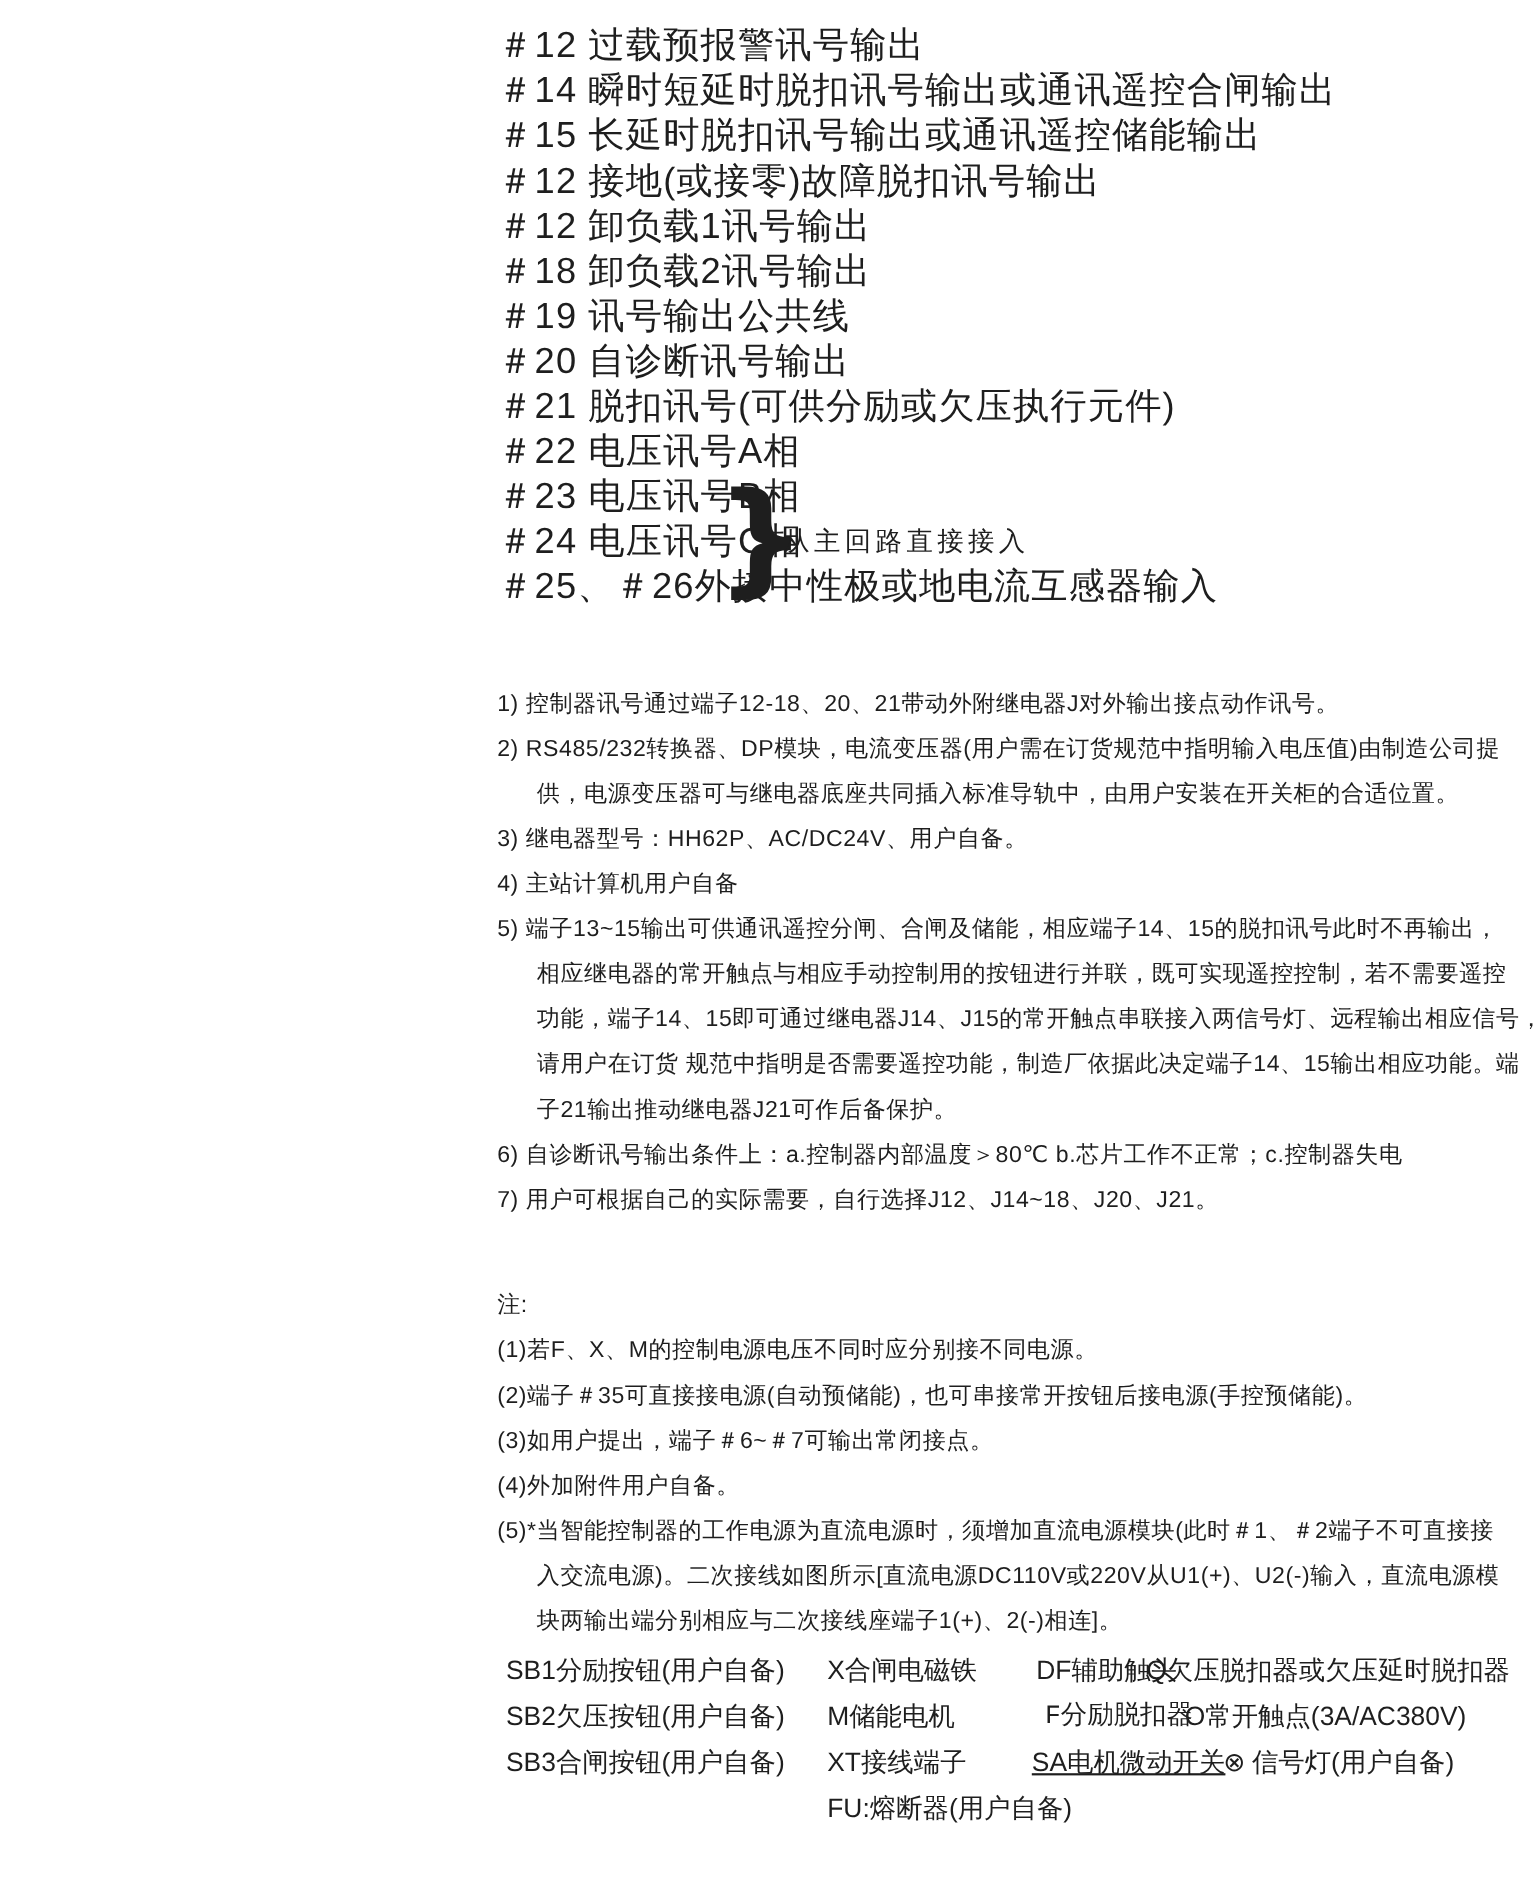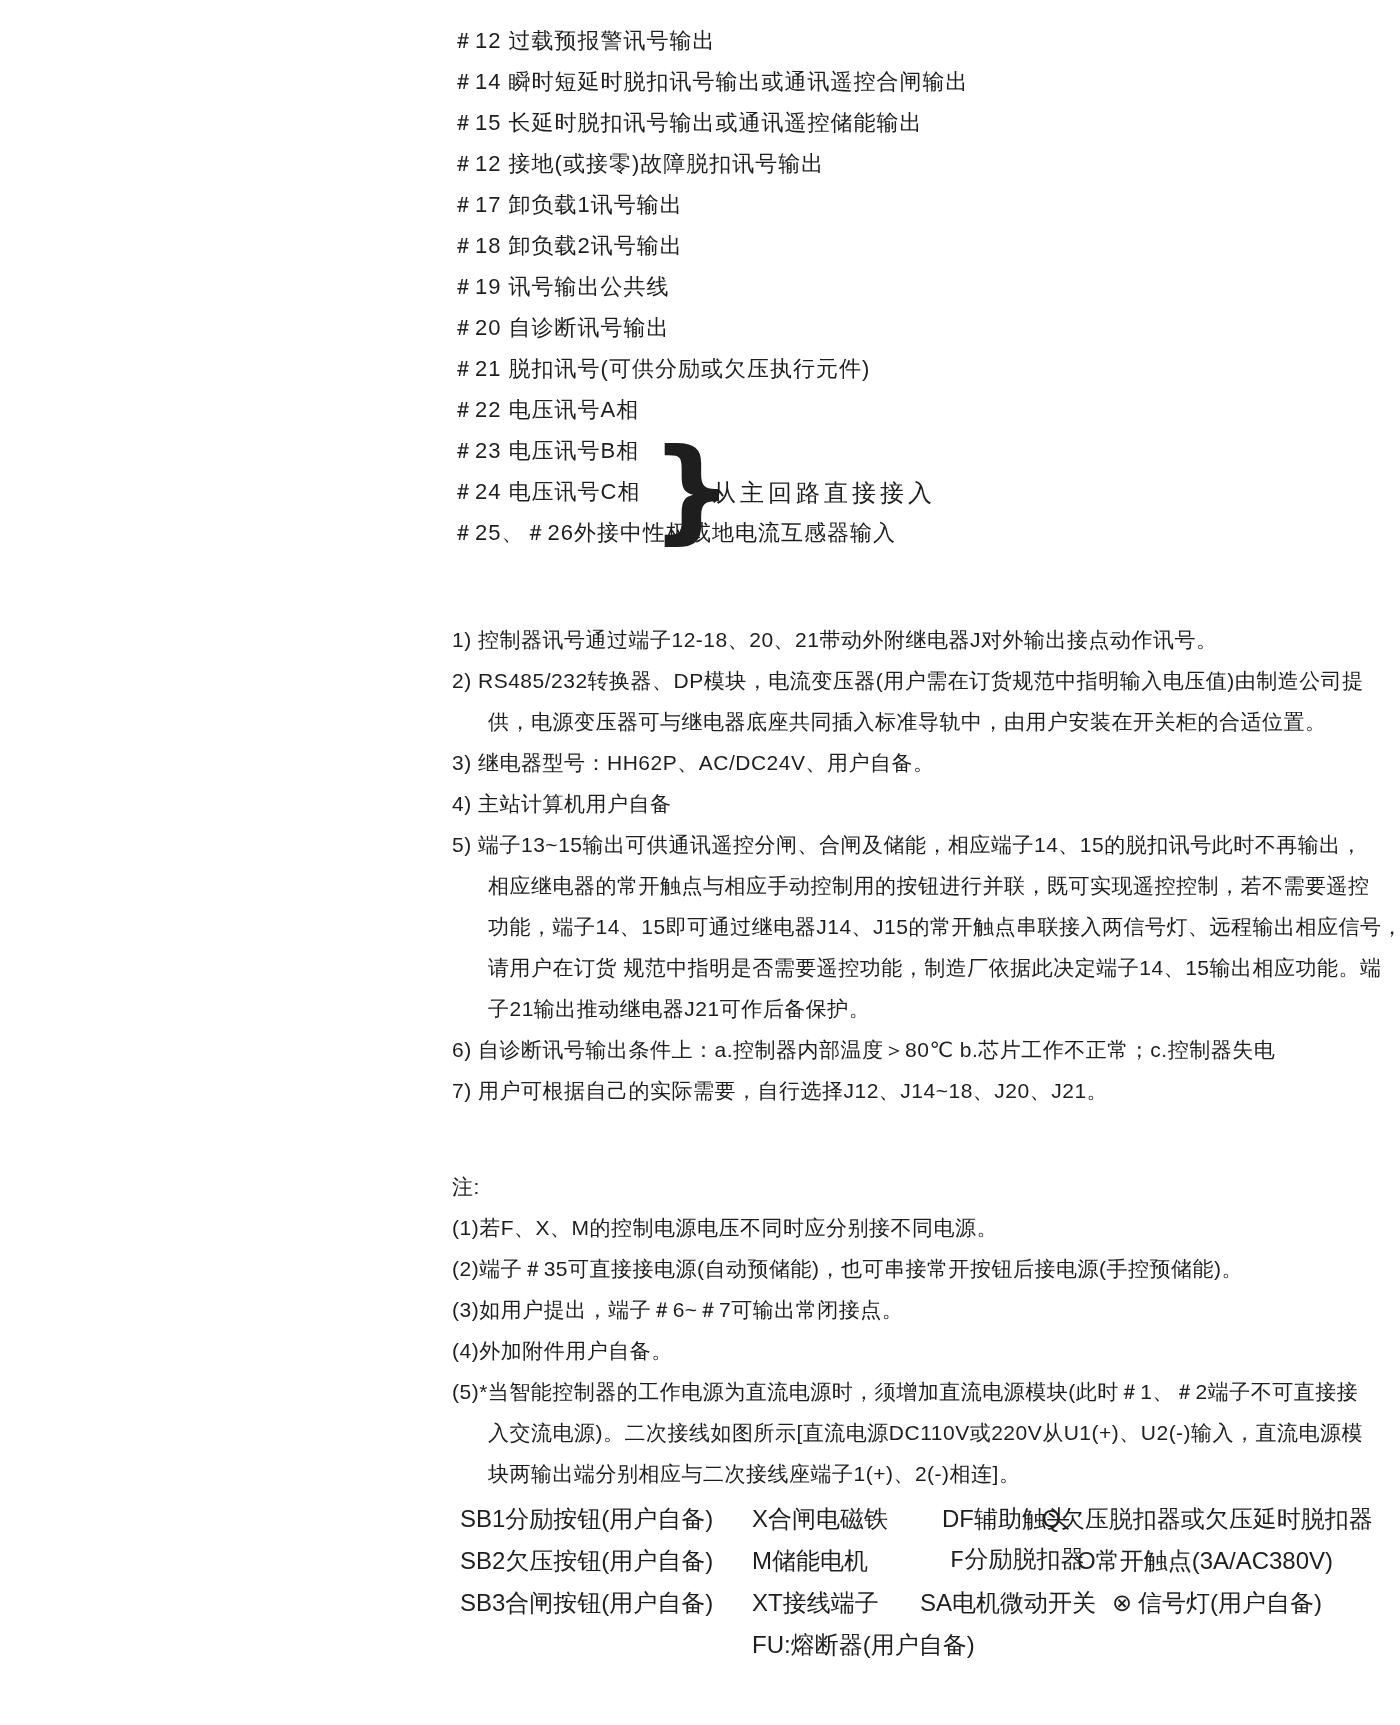--- a/index.html
+++ b/index.html
@@ -7,21 +7,21 @@
     width:1400px;height:1725px;
     background:#ffffff;
     font-family:"Liberation Sans","DejaVu Sans",sans-serif;
     color:#1e1e1e;
     position:relative;
     overflow:hidden;
   }
   .page{position:relative;width:1400px;height:1725px;background:#ffffff;}
   .content{position:absolute;left:452px;top:20px;width:930px;}
   
-  .t-line{font-size:22px;line-height:41px;white-space:nowrap;letter-spacing:1px;}
+  .t-line{font-size:33px;line-height:41px;white-space:nowrap;letter-spacing:1px;}
   
   .n-line{font-size:21px;line-height:41px;white-space:nowrap;letter-spacing:0.5px;}
   .indent{margin-left:36px;}
   .spacer1{height:66px;}
   .spacer2{height:55px;}
   
   .brace{
     position:absolute;left:652px;top:433px;
     font-size:112px;line-height:112px;
     font-weight:bold;
@@ -33,38 +33,38 @@
     font-size:24px;line-height:41px;letter-spacing:4px;white-space:nowrap;
   }
   
   .legend{position:relative;margin-top:4px;}
   .lg-row{position:relative;height:42px;}
   .lg{position:absolute;top:0;font-size:24px;line-height:42px;white-space:nowrap;}
   .c1{left:8px;}
   .r1c2,.r2c2,.r3c2,.r4c2{left:300px;}
   .r1c3{left:490px;}
   .r2c3{left:498px;font-family:Liberation Mono, monospace;}
-  .r3c3{left:468px;}
+  .r3c3{left:486px;text-decoration:underline;}
   .r1c4{left:570px;margin-left:20px;}
   .r2c4{left:625px;}
   .r3c4{left:660px;}
   .lamp{margin-right:6px;}
 </style>
 </head>
 <body>
 
 <div class="page">
 
   <div class="content">
 
     <div class="t-line">＃12 过载预报警讯号输出</div>
     <div class="t-line">＃14 瞬时短延时脱扣讯号输出或通讯遥控合闸输出</div>
     <div class="t-line">＃15 长延时脱扣讯号输出或通讯遥控储能输出</div>
     <div class="t-line">＃12 接地(或接零)故障脱扣讯号输出</div>
-    <div class="t-line">＃17 卸负载1讯号输出</div>
+    <div class="t-line">＃12 卸负载1讯号输出</div>
     <div class="t-line">＃18 卸负载2讯号输出</div>
     <div class="t-line">＃19 讯号输出公共线</div>
     <div class="t-line">＃20 自诊断讯号输出</div>
     <div class="t-line">＃21 脱扣讯号(可供分励或欠压执行元件)</div>
     <div class="t-line">＃22 电压讯号A相</div>
     <div class="t-line">＃23 电压讯号B相</div>
     <div class="t-line">＃24 电压讯号C相</div>
     <div class="t-line">＃25、＃26外接中性极或地电流互感器输入</div>
 
     <div class="spacer1"></div>

